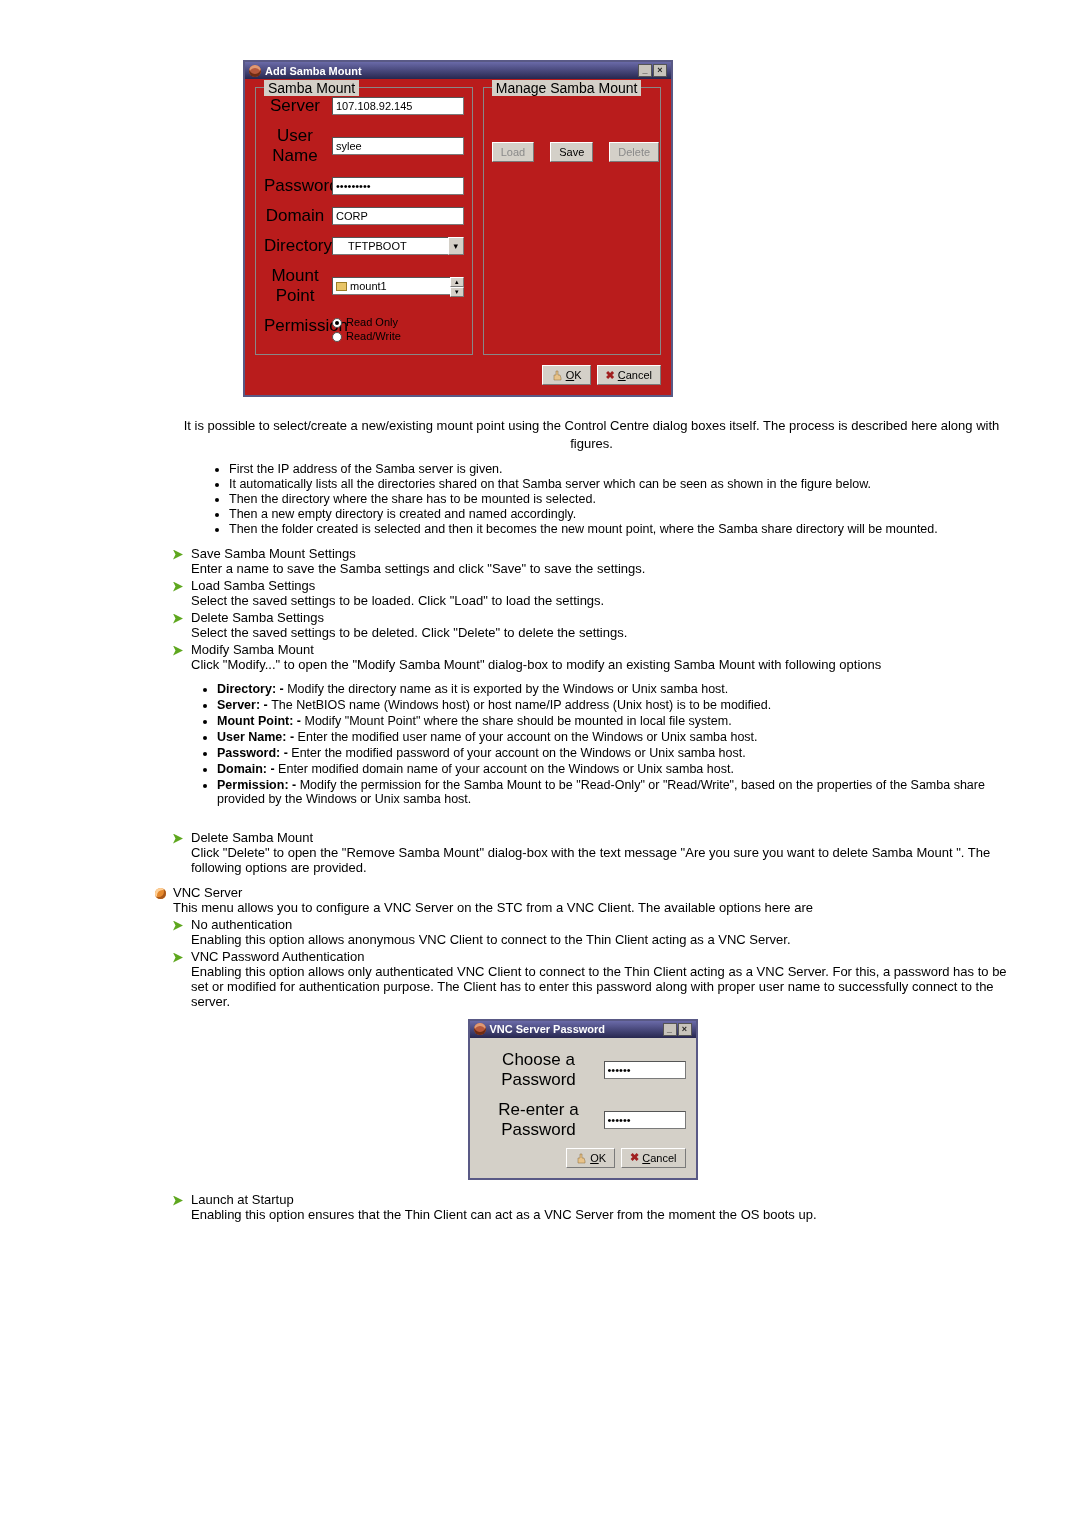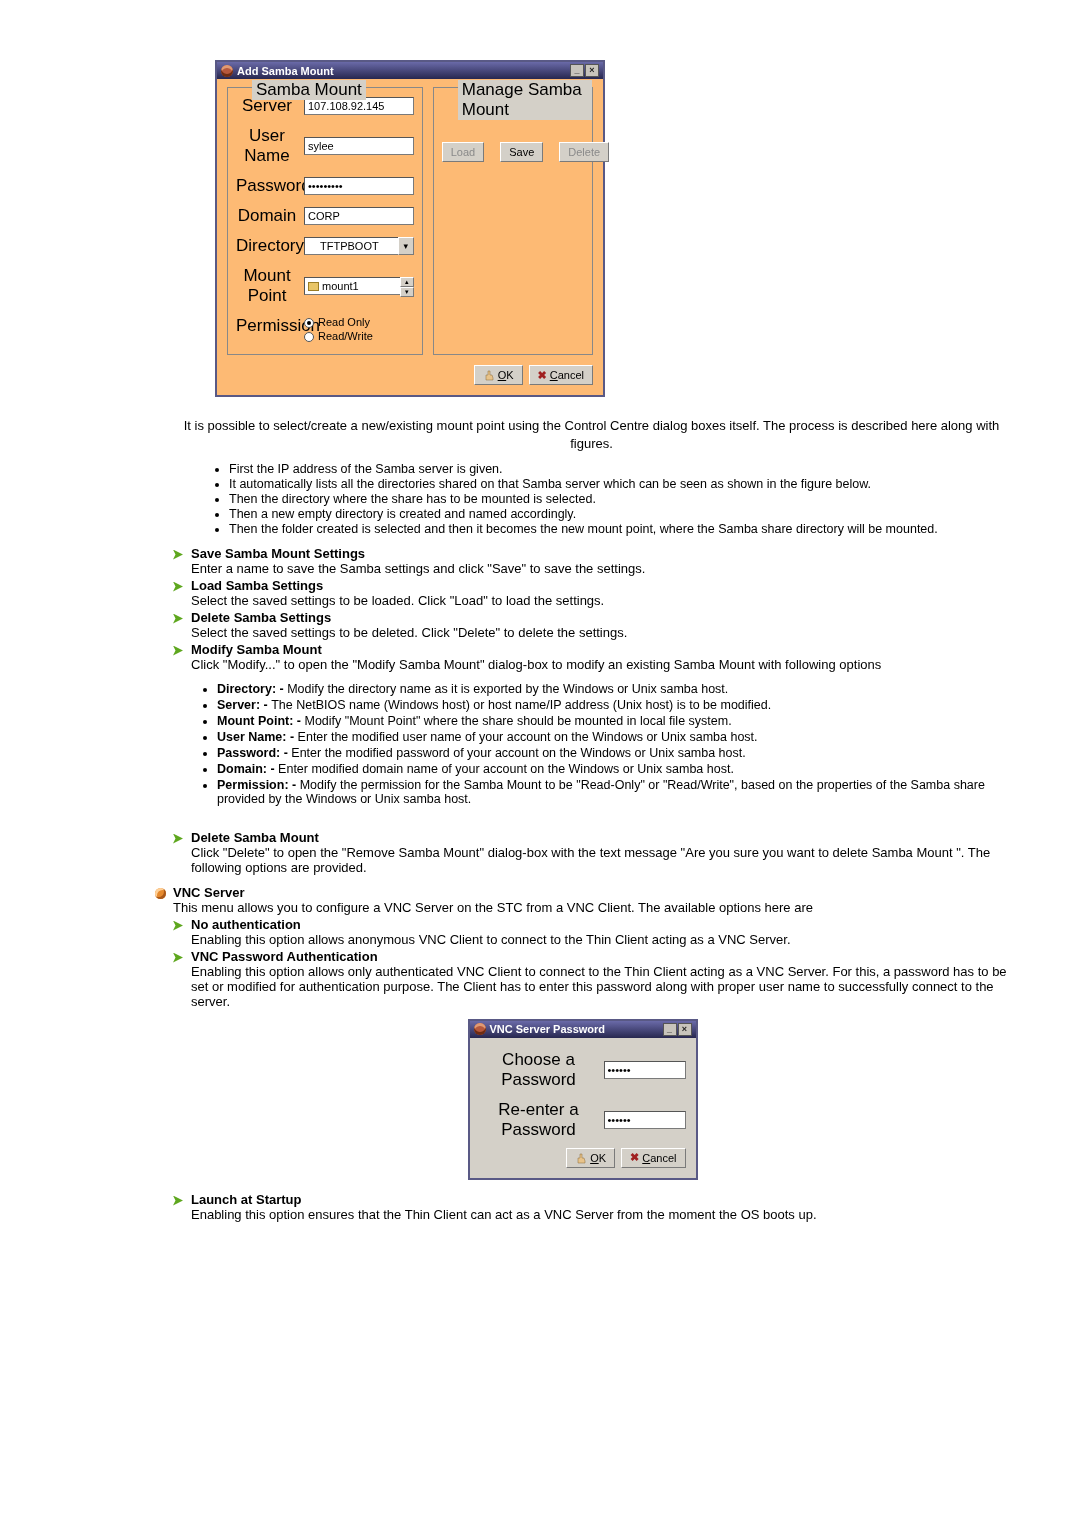--- a/index.html
+++ b/index.html
@@ -1,22 +1,22 @@
 <!DOCTYPE html>
 <html><head>
 <meta charset="utf-8">
 <style>
   * { box-sizing: border-box; margin: 0; padding: 0; }
   body { font-family: Arial, Helvetica, sans-serif; font-size: 13px; color: #000; background: #fff; width: 1080px; }
   .page { padding: 60px 70px 40px 155px; }
   .dialog {
     border: 2px solid #595985;
-    background: #fdba74;
-    margin: 0 auto 20px 60px;
-    width: 390px;
+    background: #b91c1c;
+    margin: 0 auto 20px 88px;
+    width: 430px;
     font-size: 11px;
     color: #000;
   }
   .titlebar {
     background: linear-gradient(#6a6aa8,#27274f);
     color: #fff;
     font-weight: bold;
     padding: 2px 4px;
     display: flex; align-items: center; justify-content: space-between;
     font-size: 11px;
@@ -28,21 +28,21 @@
   }
   .win-btns { display:flex; gap:1px; }
   .win-btn {
     width: 14px; height: 13px; background:#c8c4bc;
     border:1px solid #555; display:flex; align-items:center; justify-content:center;
     font-size:9px; line-height:1; font-weight:bold; color:#222;
   }
   .dlg-body { padding: 8px 10px 10px; }
   .groups { display:flex; gap:10px; }
   .fieldset { border:1px solid #888; padding:8px 8px 10px; position:relative; flex:1 1 auto; }
-  .legend { position:absolute; top:-8px; left:24px; background:#d4d0c8; padding:0 4px; font-size:17px; }
+  .legend { position:absolute; top:-8px; left:8px; background:#d4d0c8; padding:0 4px; font-size:14px; }
   .row { display:flex; align-items:center; margin-bottom:10px; gap:6px; }
   .row:last-child { margin-bottom:0; }
   .lbl { width:62px; font-size:17px;text-align:center; }
   .inp {
     flex:1; height:18px; background:#fff; border:1px solid #7a7a7a;
     border-top-color:#555; border-left-color:#555; padding:0 3px;
     font-size:11px; display:flex; align-items:center;
   }
   .combo { display:flex; }
   .combo .inp { border-right:none;padding-left:15px; }
@@ -94,21 +94,21 @@
   .bullet-arrow::before {
     content:""; position:absolute; left:0; top:4px; width:10px; height:10px;
     background:#5ea71e; clip-path: polygon(0 0,100% 50%,0 100%,25% 50%);
   }
   .bullet-orange { list-style:none; position:relative; padding-left:18px; margin-left:-18px; }
   .bullet-orange::before {
     content:""; position:absolute; left:0; top:3px; width:11px; height:11px;
     background:#e68a2e; border-radius:50%;
     box-shadow: inset -2px -2px 0 #a9581a, inset 2px 2px 0 #ffd199;
   }
-  b.head { font-weight:bold; }
+  b.head { font-weight:normal; }
   .section { margin-bottom:2px; }
   ul.top { list-style:none; margin-left:0; padding-left:0; }
   ul.top > li { margin-left:0; }
   ul.sub { list-style:none; margin-left:18px; padding-left:0; }
   ul.dots { list-style:disc; margin-left:44px; }
   ul.dots li { font-size:12.5px; }
   .tight li { margin-bottom:1px; }
 
   .dialog2 {
     border: 2px solid #595985;

